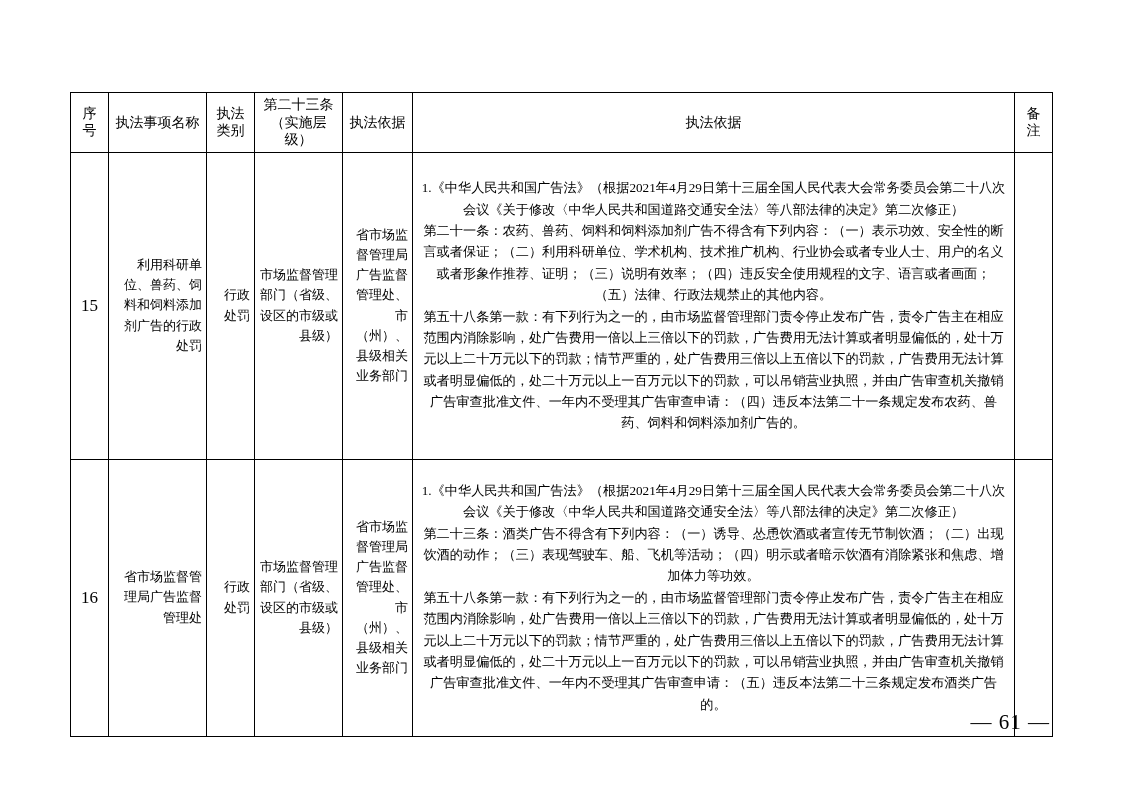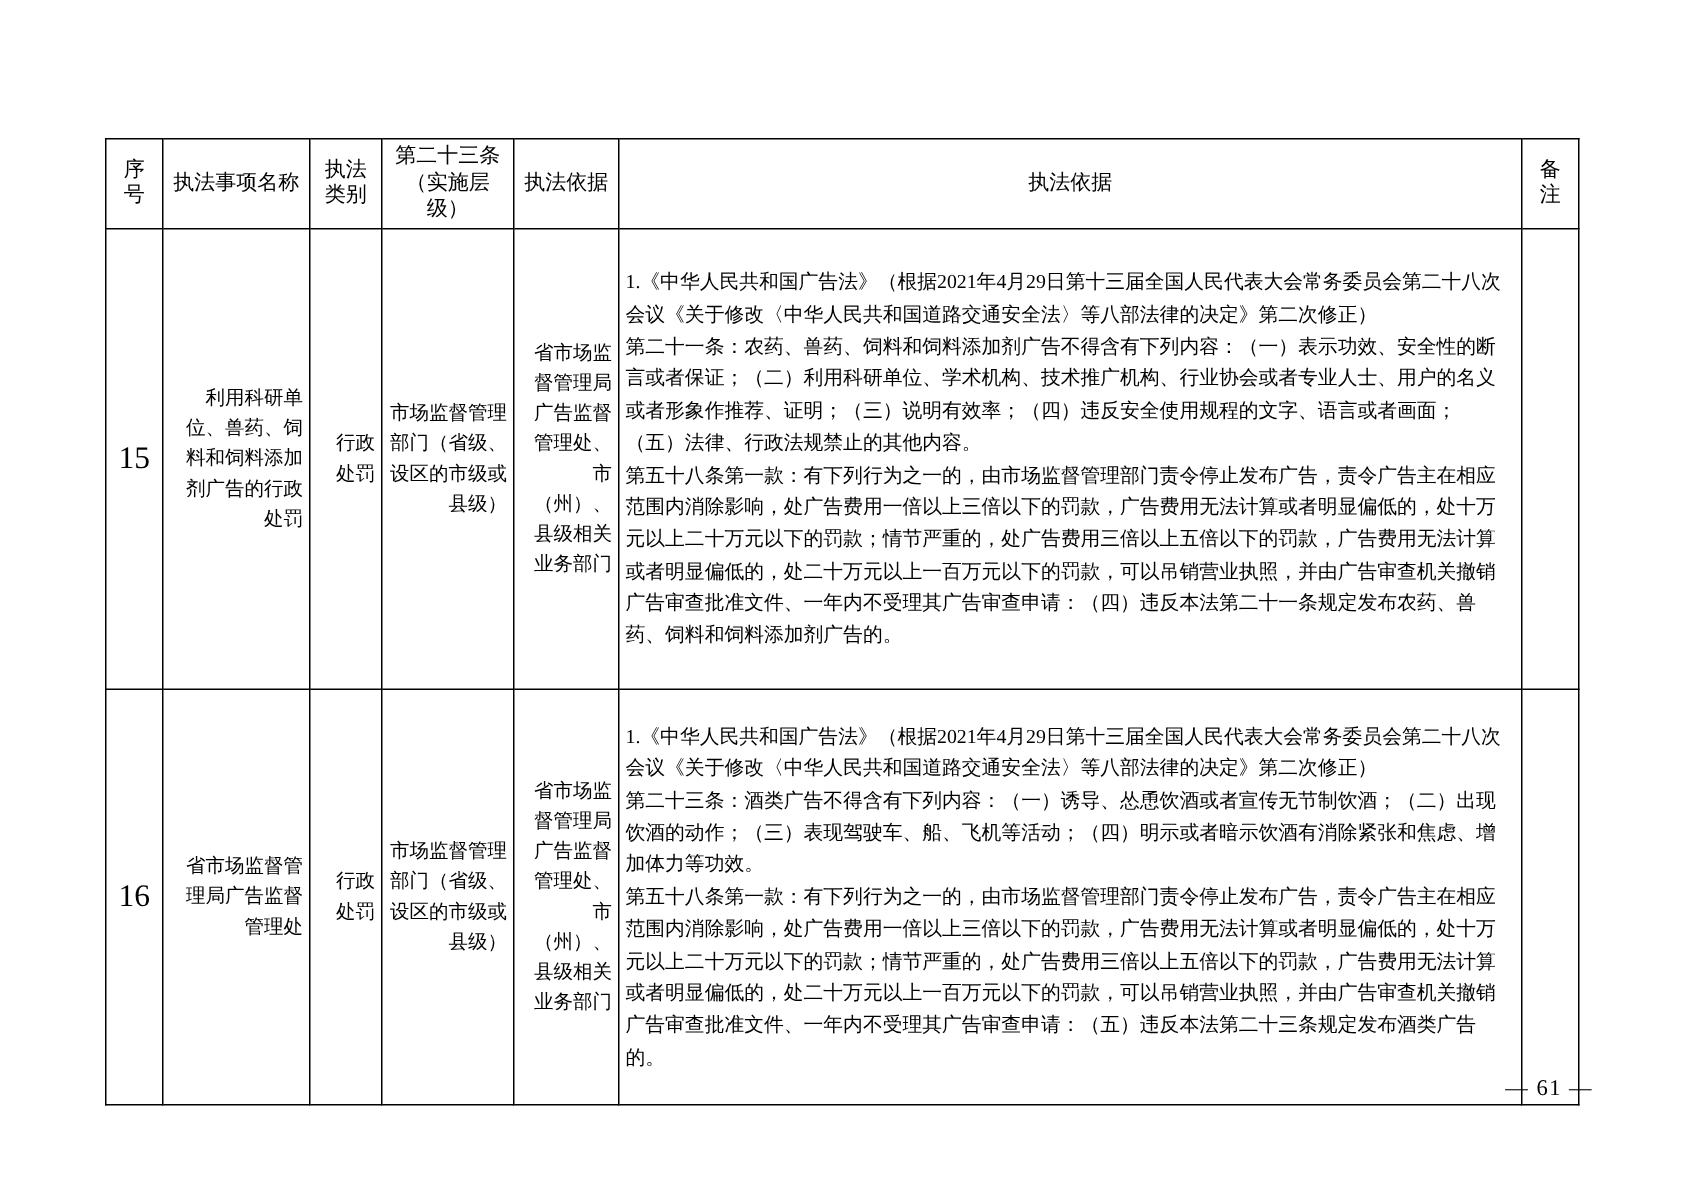--- a/index.html
+++ b/index.html
@@ -56,45 +56,46 @@
     display: block;
   }
   
   .cell-center {
     text-align: right;
     font-size: 13px;
     line-height: 1.55;
   }
   .cell-seq {
     text-align: center;
-    font-size: 21px;
+    font-size: 17px;
   }
   .cell-basis {
     text-align: left;
     font-size: 13.2px;
     line-height: 1.62;
     vertical-align: top;
     padding: 12px 10px 12px 8px;
   }
   .cell-basis p {
     margin: 0;
     text-indent: 0;
+    text-align: center;
   }
   .cell-basis p.first {
     text-indent: 0;
   }
   .cell-note { }
   .row-15 td { height: 300px; }
   .row-16 td { height: 270px; }
 
   .page-number {
     position: absolute;
-    right: 60px;
+    right: 72px;
     bottom: 58px;
-    font-size: 15px;
+    font-size: 21px;
     letter-spacing: 1px;
     font-family: "Liberation Serif", serif;
   }
   .narrow-text {
     display: inline-block;
     white-space: pre-line;
   }
 </style>
 </head>
 <body>

